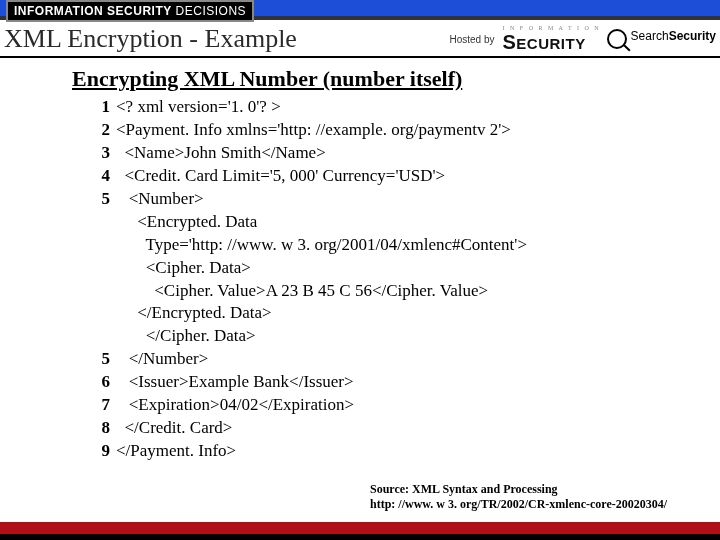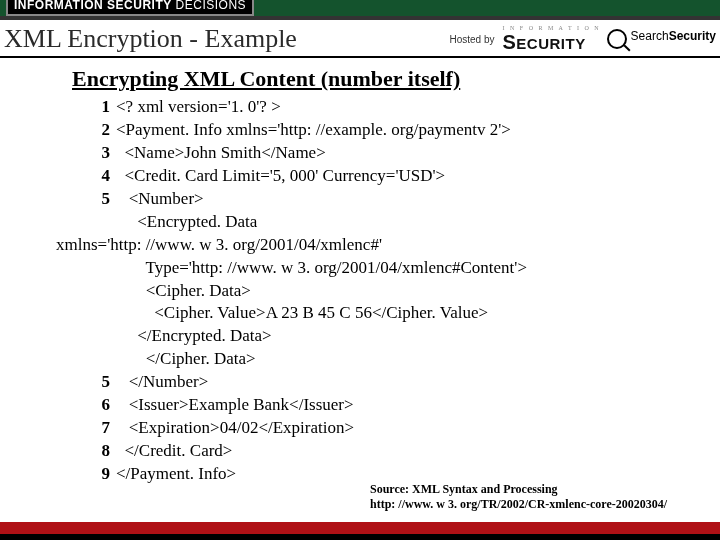--- a/index.html
+++ b/index.html
@@ -1,16 +1,16 @@
 <!DOCTYPE html>
 <html><head>
 <meta charset="utf-8">
 <style>
   html,body{margin:0;padding:0;width:720px;height:540px;background:#fff;font-family:"Times New Roman",Times,serif;color:#000;overflow:hidden}
-  .topbar{height:16px;background:#14532d;display:flex;align-items:flex-end}
+  .topbar{height:16px;background:#1d4ed8;display:flex;align-items:flex-start}
   .brandbox{background:#000;border:2px solid #888;margin-left:6px;padding:2px 6px;font-family:Arial,Helvetica,sans-serif;font-weight:bold;color:#fff;font-size:12px;letter-spacing:.5px}
   .brandbox .light{font-weight:normal}
   .rule-dark{height:4px;background:#333}
   .rule-thin{height:2px;background:#000}
   .titlerow{display:flex;align-items:center;padding:4px 4px 2px 4px}
   .pagetitle{font-size:26px;color:#2a2a2a;flex:0 0 auto;margin-right:auto;padding-left:0}
   .hosted{font-family:Arial,Helvetica,sans-serif;font-size:10px;color:#333;margin-right:8px}
   .sponsor{display:flex;align-items:center;gap:6px}
   .sec-logo{font-family:Arial,Helvetica,sans-serif;font-weight:bold;font-size:15px;color:#111;letter-spacing:.5px}
   .sec-logo .s{font-size:20px}
@@ -49,21 +49,21 @@
       <div class="sec-logo"><span class="s">S</span><span>ECURITY</span></div>
     </div>
     <div class="ss">
       <div class="mag"></div>
       <div class="ss-txt"><span>Search</span><span class="b">Security</span><span></span></div>
     </div>
   </div>
 </div>
 <div class="rule-thin"></div>
 
-<div class="subtitle">Encrypting XML Content (number itself)</div>
+<div class="subtitle">Encrypting XML Number (number itself)</div>
 
 <div class="code" id="code">
   <div class="code-row">
       <span class="ln">1</span>
       <span class="txt">&lt;? xml version='1. 0'? &gt;</span>
     </div>
     <div class="code-row">
       <span class="ln">2</span>
       <span class="txt">&lt;Payment. Info xmlns='http: //example. org/paymentv 2'&gt;</span>
     </div>
@@ -75,24 +75,20 @@
       <span class="ln">4</span>
       <span class="txt">  &lt;Credit. Card Limit='5, 000' Currency='USD'&gt;</span>
     </div>
     <div class="code-row">
       <span class="ln">5</span>
       <span class="txt">   &lt;Number&gt;</span>
     </div>
     <div class="code-row">
       <span class="ln"></span>
       <span class="txt">     &lt;Encrypted. Data</span>
-    </div>
-    <div class="code-row">
-      <span class="ln" style="margin-left: -60px;"></span>
-      <span class="txt">xmlns='http: //www. w 3. org/2001/04/xmlenc#'</span>
     </div>
     <div class="code-row">
       <span class="ln"></span>
       <span class="txt">       Type='http: //www. w 3. org/2001/04/xmlenc#Content'&gt;</span>
     </div>
     <div class="code-row">
       <span class="ln"></span>
       <span class="txt">       &lt;Cipher. Data&gt;</span>
     </div>
     <div class="code-row">

